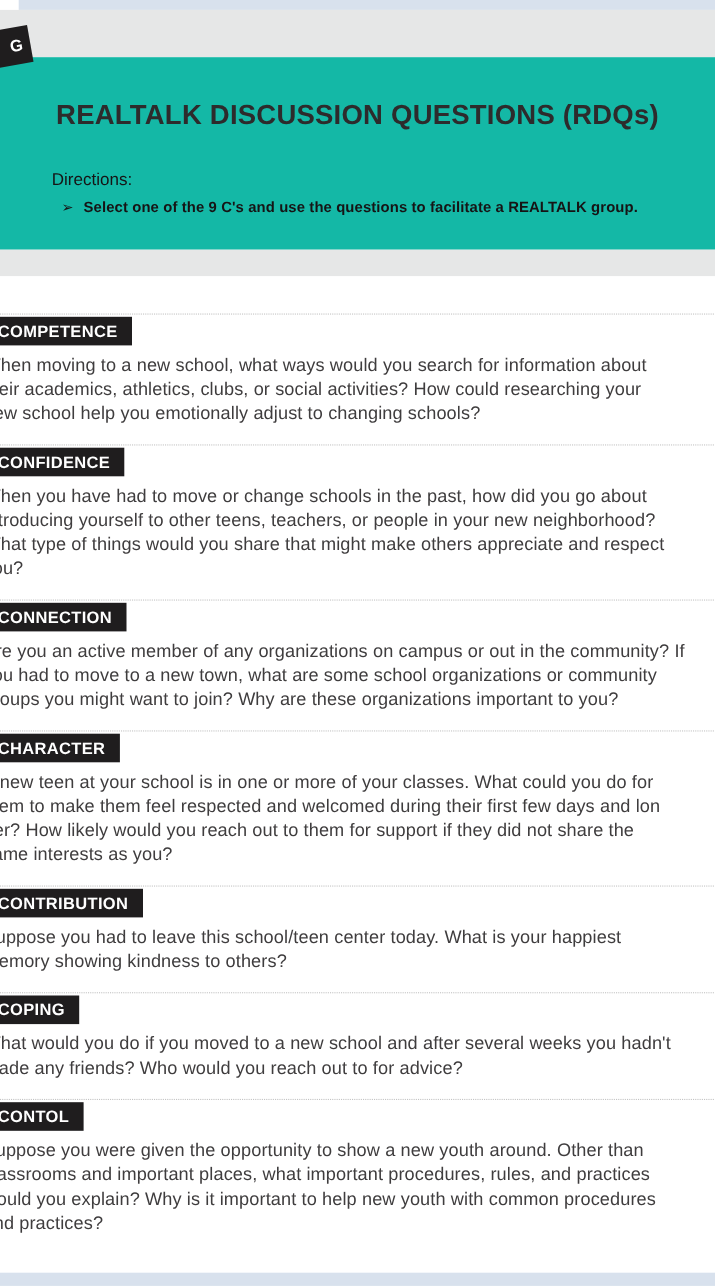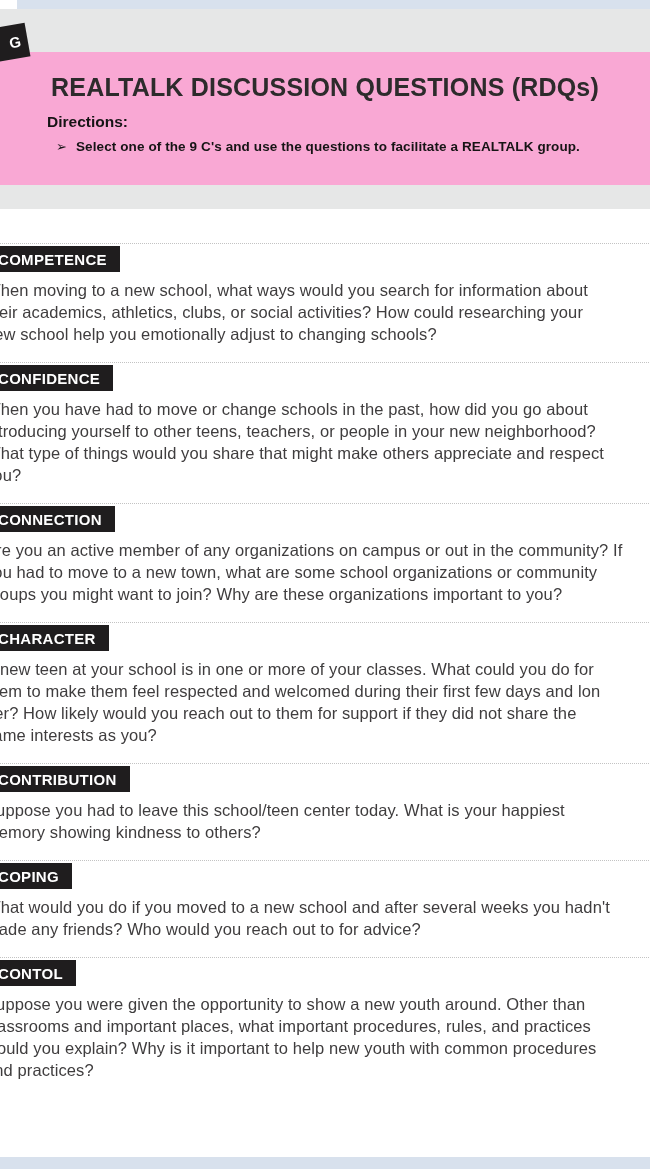--- a/index.html
+++ b/index.html
@@ -36,36 +36,36 @@
     justify-content: flex-end;
     padding-right: 7px;
     box-sizing: border-box;
     color: #ffffff;
     font-weight: bold;
     font-size: 15px;
     z-index: 3;
   }
   
   .header {
-    padding-top: 22px;
+    padding-top: 40px;
     padding-bottom: 31px;
-    background: #f9a8d4;
+    background: #14b8a6;
   }
   .doc-title {
     text-align: center;
     font-size: 25px;
     font-weight: bold;
     color: #2d2b2c;
     letter-spacing: 0.2px;
     line-height: 27px;
   }
   .directions-label {
-    margin: 12px 0 0 47px;
+    margin: 36px 0 0 47px;
     font-size: 15.5px;
-    font-weight: bold;
+    font-weight: normal;
     color: #161415;
   }
   .directions-bullet {
     margin: 8px 0 0 56px;
     font-size: 13.5px;
     font-weight: bold;
     color: #161415;
     letter-spacing: 0.1px;
   }
   .directions-bullet .arrow {

